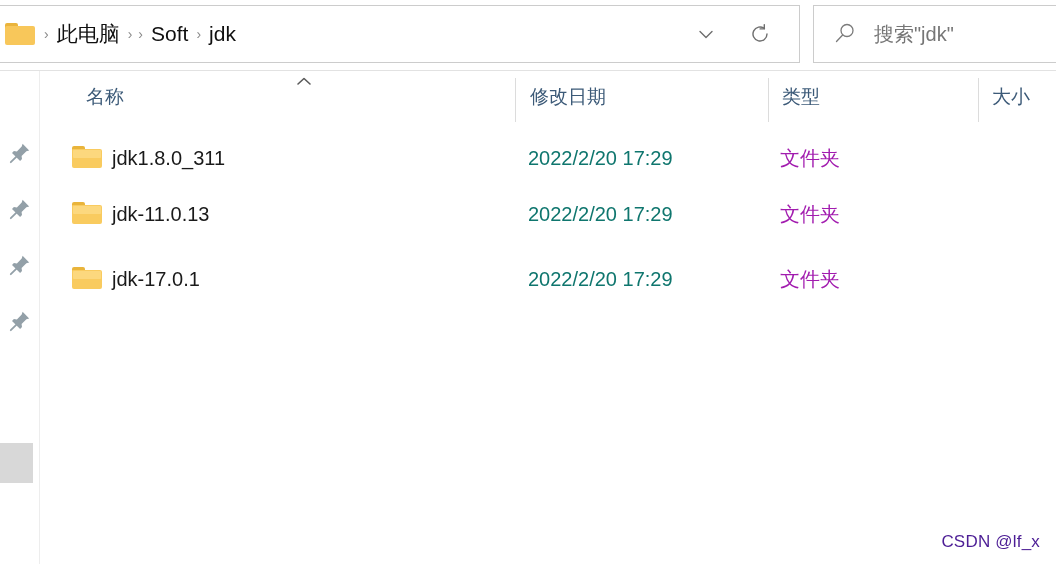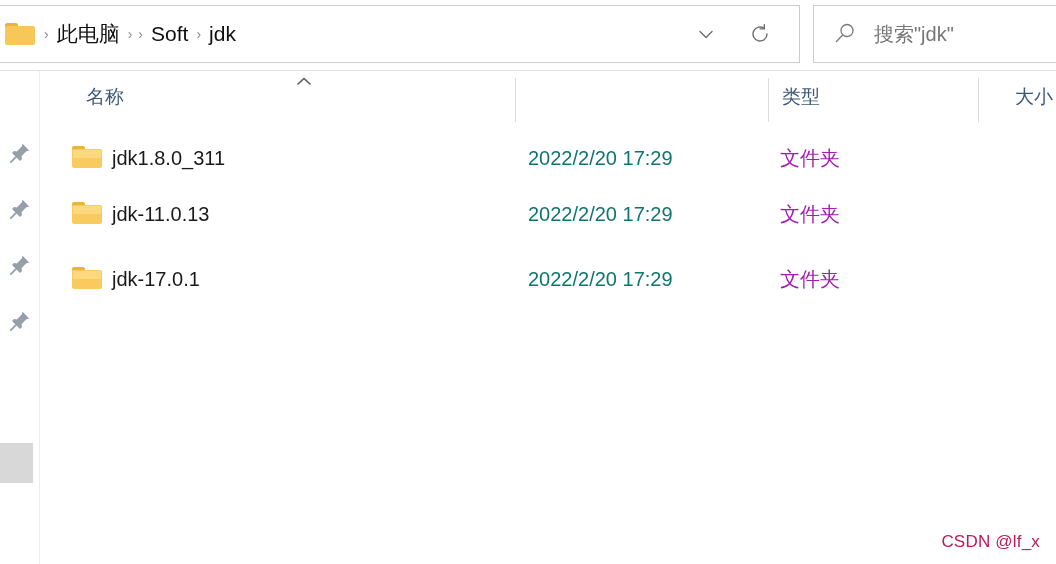--- a/index.html
+++ b/index.html
@@ -239,21 +239,21 @@
     width: 28px; height: 8px;
     background: #fcd87e;
     border-radius: 1px;
   }
 
   
   #watermark {
     position: absolute;
     right: 16px; bottom: 12px;
     font-size: 17px;
-    color: #be185d;
+    color: #4c1d95;
     letter-spacing: 0.2px;
     margin-top: 7px;
   }
 </style>
 </head>
 <body>
 
 <div id="toolbar">
 
   <div id="address-bar">
@@ -336,28 +336,31 @@
   <div class="col-head" style="left:44px">
     <span class="label">名称</span>
   </div>
   <span id="sort-indicator">
     <svg width="20" height="14" viewBox="0 0 20 14" aria-hidden="true">
       <path d="M4 10 L10 4.5 L16 10" fill="none" stroke="#5a5a5a" stroke-width="1.6" stroke-linecap="round" stroke-linejoin="round"></path>
     </svg>
   </span>
 
   <span class="col-sep" style="left:475px"></span>
+  <div class="col-head" style="left:488px">
+    <span class="label">修改日期</span>
+  </div>
 
   <span class="col-sep" style="left:728px"></span>
   <div class="col-head" style="left:740px">
     <span class="label">类型</span>
   </div>
 
   <span class="col-sep" style="left:938px"></span>
-  <div class="col-head" style="left:973px">
+  <div class="col-head" style="left:950px">
     <span class="label">大小</span>
   </div>
 
 </div>
 <div id="header-rule"></div>
 
 <div id="file-list">
 
   <div class="file-row" style="top:0px">
     <div class="cell cell-name">

